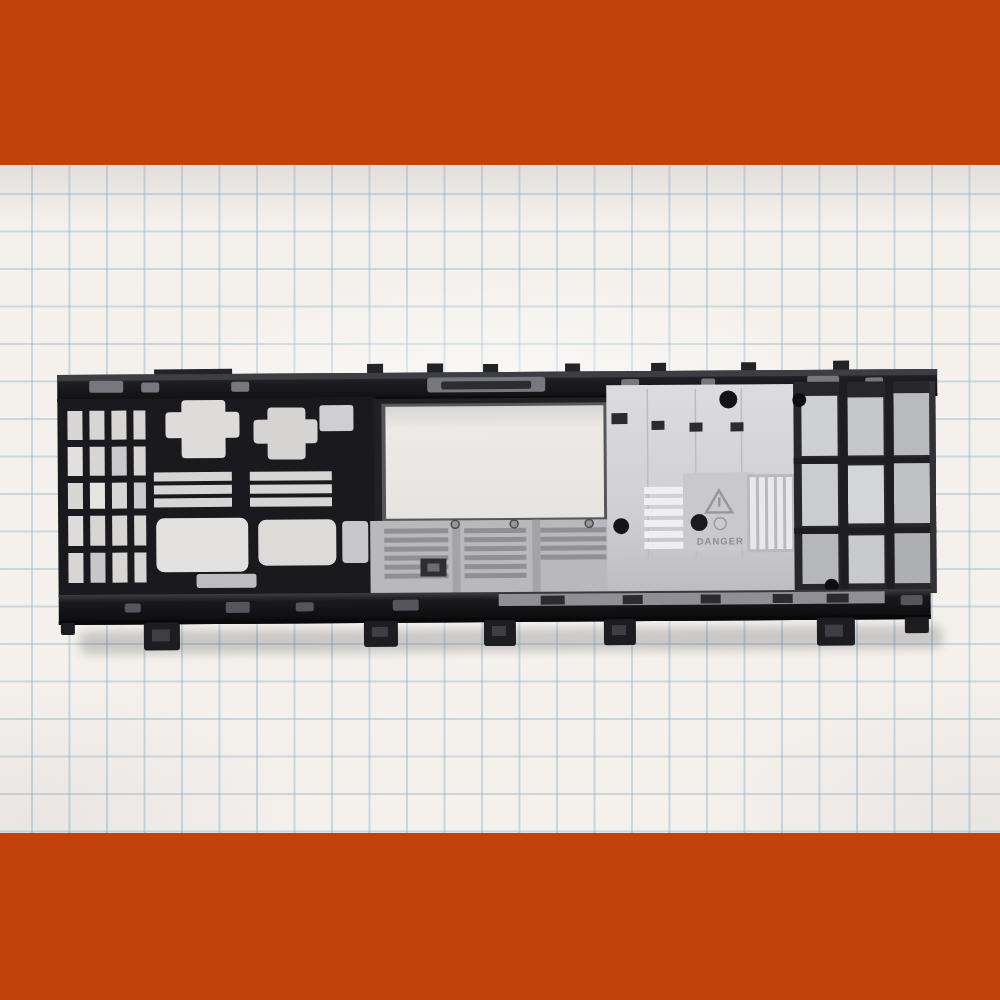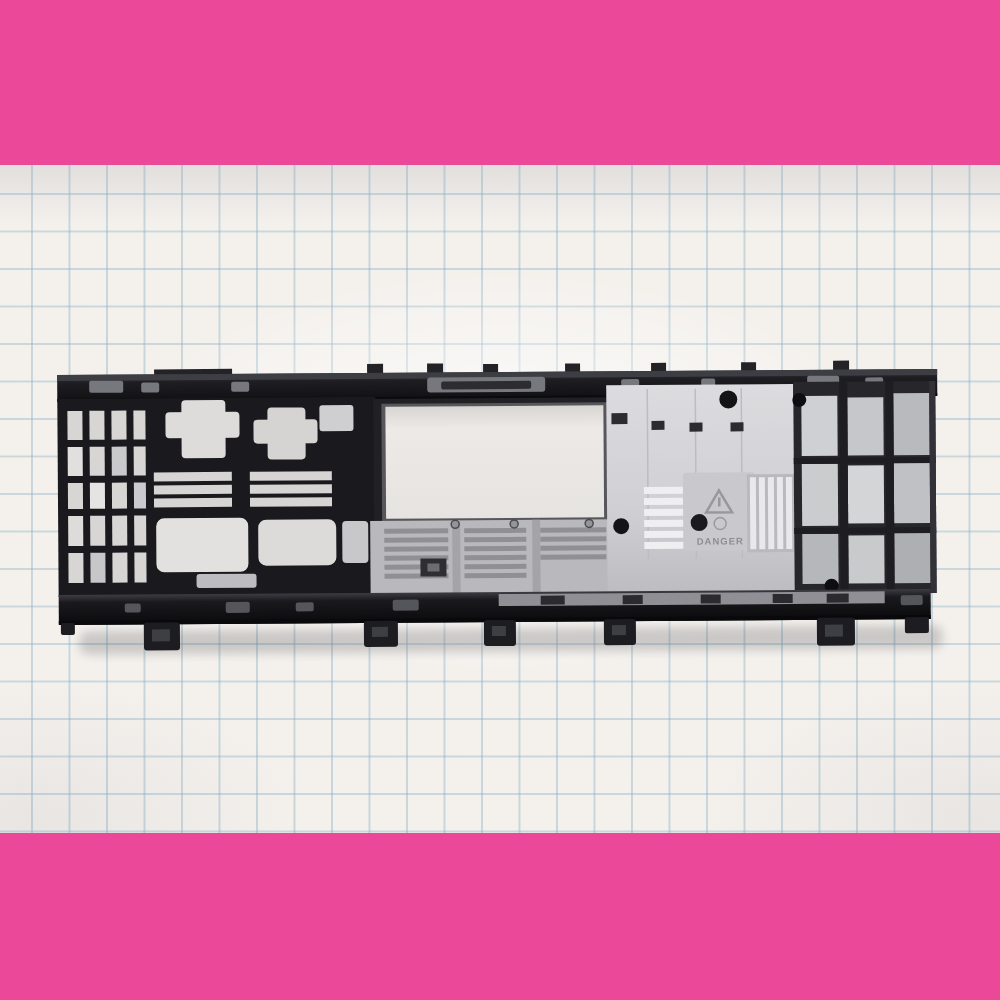--- a/index.html
+++ b/index.html
@@ -1,17 +1,17 @@
 <!DOCTYPE html>
 <html><head>
 <meta charset="utf-8">
 <style>
   html,body{margin:0;padding:0;background:#ffffff;}
   .canvas{
-    position:relative;width:1000px;height:1000px;background:#ec4899;overflow:hidden;
+    position:relative;width:1000px;height:1000px;background:#c2410c;overflow:hidden;
     font-family:"Liberation Sans",sans-serif;
   }
   
   .photo-area{
     position:absolute;left:0;top:165px;width:1000px;height:668px;
     background-color:#f4f1ed;
     background-image:
       linear-gradient(180deg, rgba(150,150,156,0.20) 0%, rgba(150,150,156,0) 9%),
       radial-gradient(55% 42% at 50% 46%, rgba(255,255,255,0.85) 0%, rgba(255,255,255,0.0) 72%),
       radial-gradient(40% 30% at 3% 98%, rgba(125,125,132,0.10), rgba(125,125,132,0) 70%),

